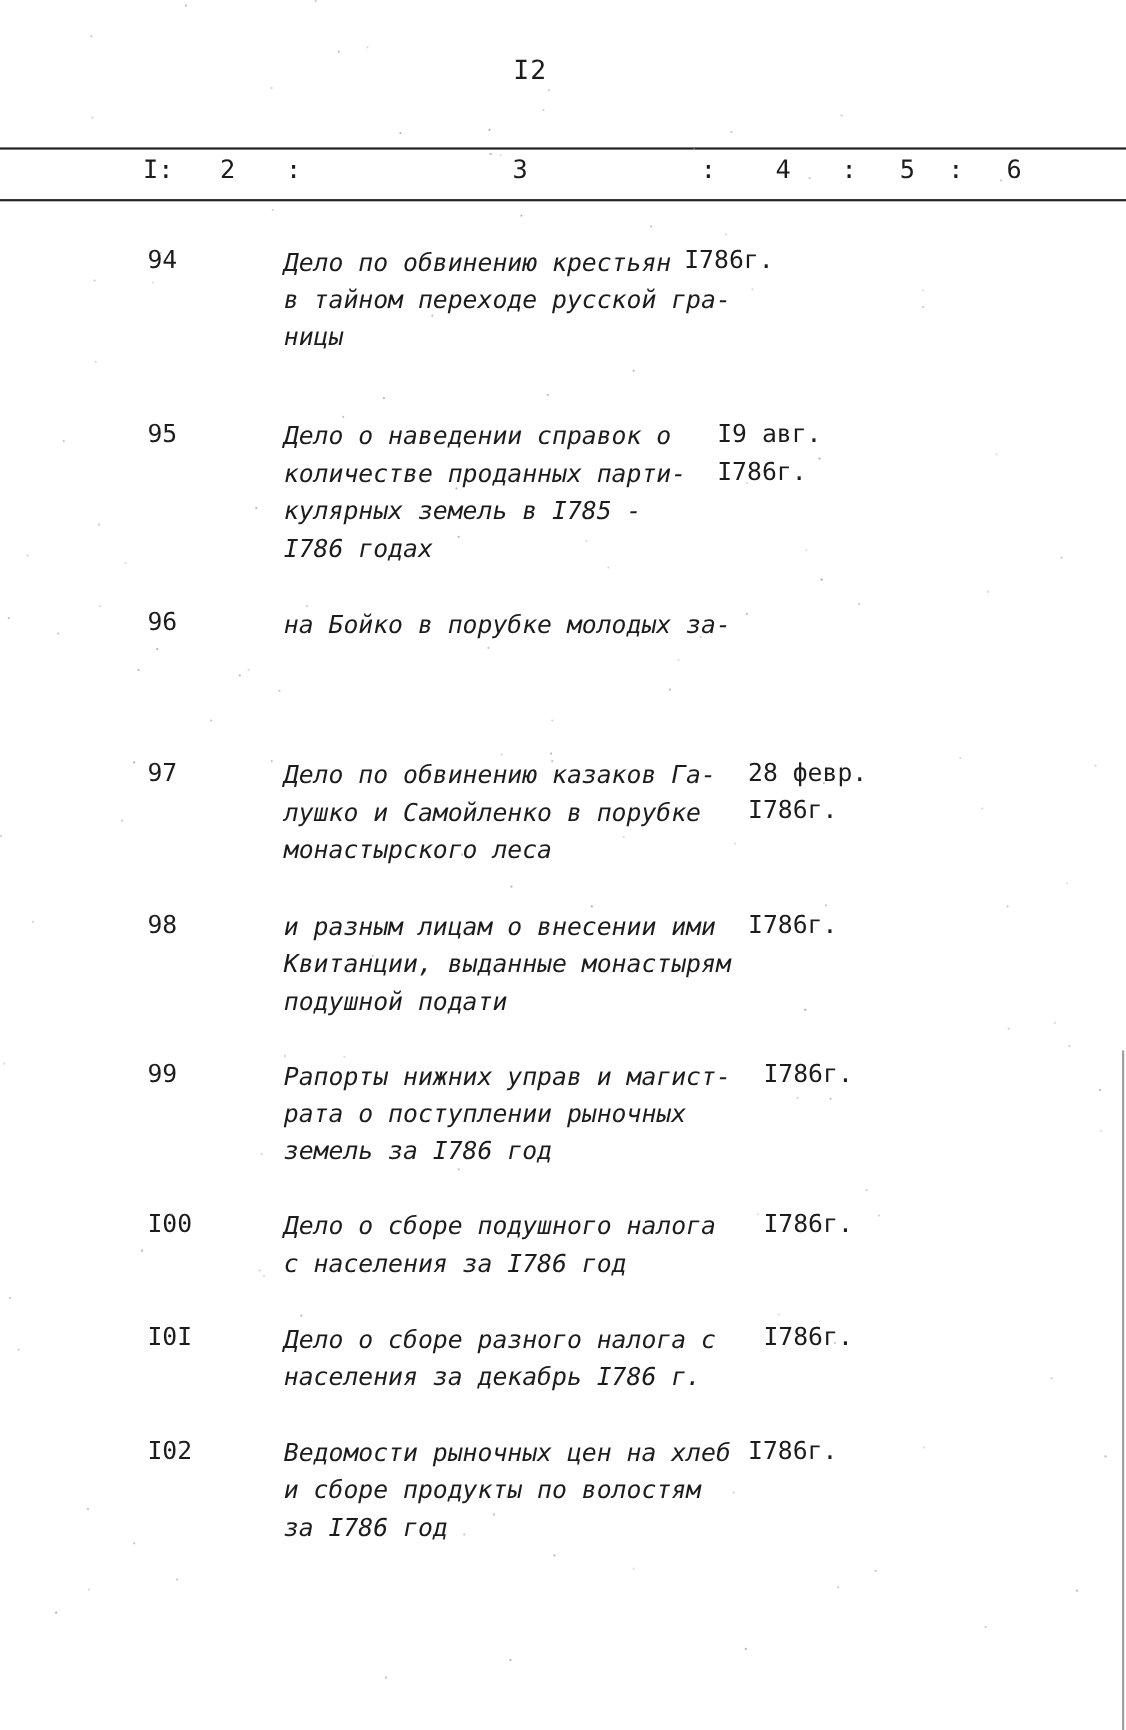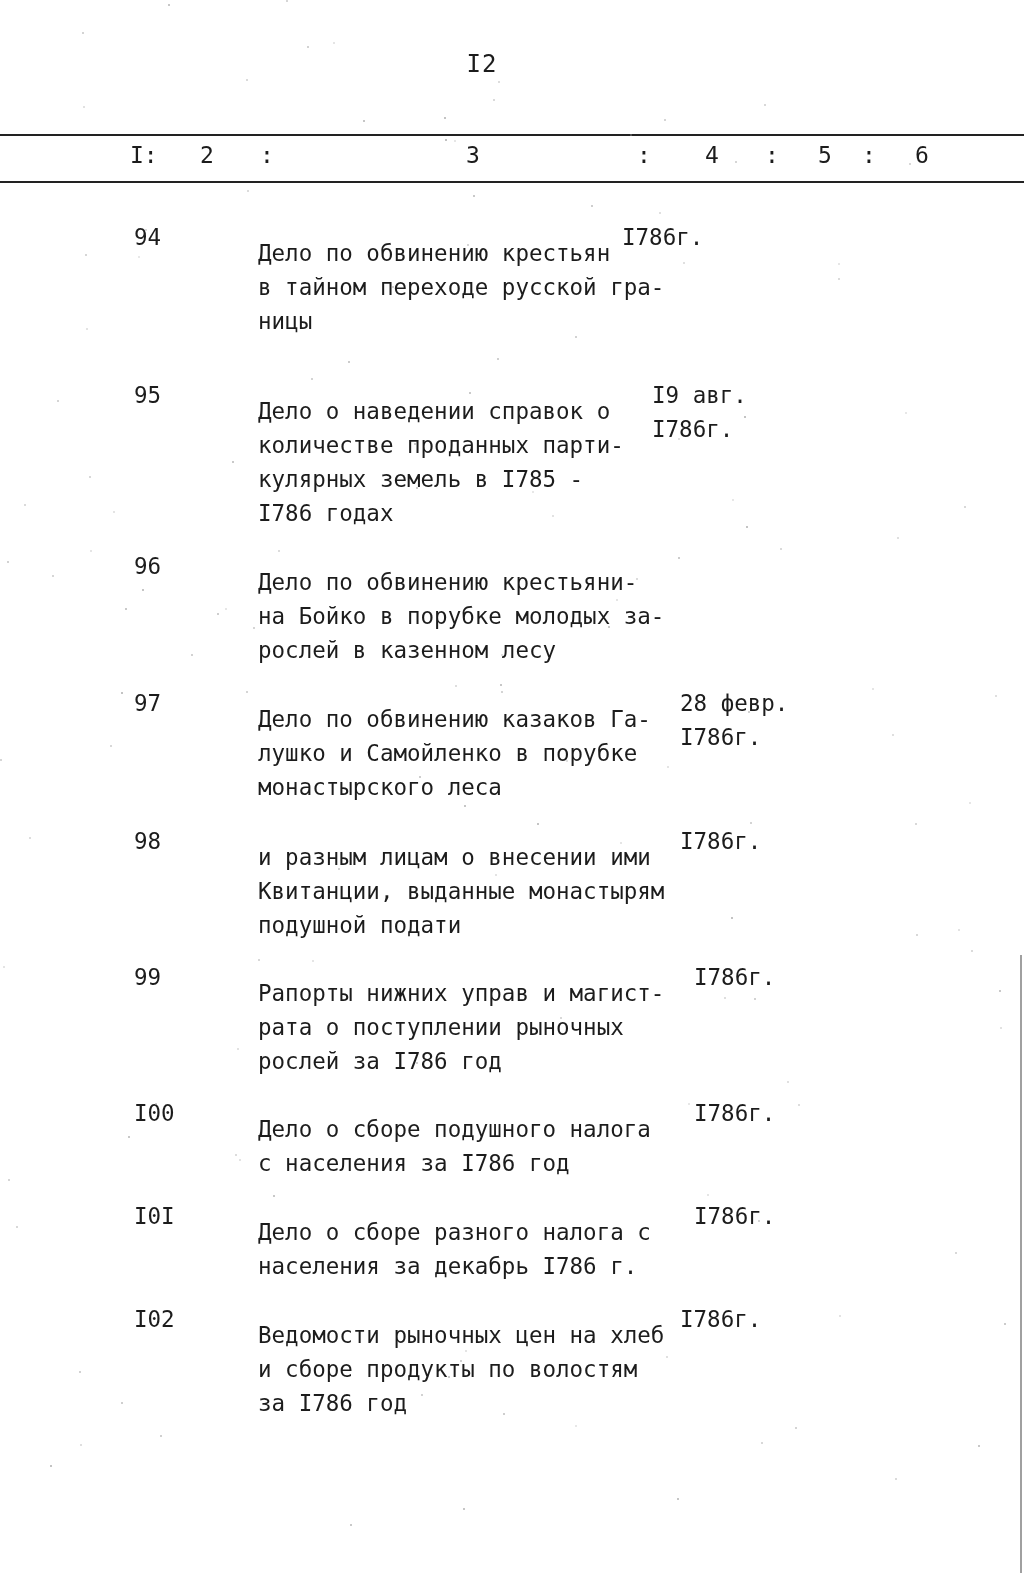--- a/index.html
+++ b/index.html
@@ -62,22 +62,23 @@
       line-height: 34px;
     }
     .entry-num {
       position: absolute;
       left: 134px;
       top: 0;
     }
     .entry-title {
       position: absolute;
       left: 258px;
-      top: 16px;
+      top: 2px;
       white-space: pre;
+      font-style: italic;
     }
     .entry-date {
       position: absolute;
       top: 0;
       white-space: pre;
     }
     .speck {
       position: absolute;
       width: 2px;
       height: 2px;
@@ -115,35 +116,35 @@
         <div class="entry-title"><div>Дело по обвинению крестьян</div><div>в тайном переходе русской гра-</div><div>ницы</div></div>
         <div class="entry-date" style="left: 622px;"><div>I786г.</div></div>
       </div>
       <div class="entry" style="top: 378px;">
         <div class="entry-num">95</div>
         <div class="entry-title"><div>Дело о наведении справок о</div><div>количестве проданных парти-</div><div>кулярных земель в I785 -</div><div>I786 годах</div></div>
         <div class="entry-date" style="left: 652px;"><div>I9 авг.</div><div>I786г.</div></div>
       </div>
       <div class="entry" style="top: 549px;">
         <div class="entry-num">96</div>
-        <div class="entry-title"><div>Дело по обвинению крестьяни-</div><div>на Бойко в порубке молодых за-</div><div>рослей в казенном лесу</div></div>
+        <div class="entry-title"><div>на Бойко в порубке молодых за-</div></div>
       </div>
       <div class="entry" style="top: 686px;">
         <div class="entry-num">97</div>
         <div class="entry-title"><div>Дело по обвинению казаков Га-</div><div>лушко и Самойленко в порубке</div><div>монастырского леса</div></div>
         <div class="entry-date" style="left: 680px;"><div>28 февр.</div><div>I786г.</div></div>
       </div>
       <div class="entry" style="top: 824px;">
         <div class="entry-num">98</div>
         <div class="entry-title"><div>и разным лицам о внесении ими</div><div>Квитанции, выданные монастырям</div><div>подушной подати</div></div>
         <div class="entry-date" style="left: 680px;"><div>I786г.</div></div>
       </div>
       <div class="entry" style="top: 960px;">
         <div class="entry-num">99</div>
-        <div class="entry-title"><div>Рапорты нижних управ и магист-</div><div>рата о поступлении рыночных</div><div>рослей за I786 год</div></div>
+        <div class="entry-title"><div>Рапорты нижних управ и магист-</div><div>рата о поступлении рыночных</div><div>земель за I786 год</div></div>
         <div class="entry-date" style="left: 694px;"><div>I786г.</div></div>
       </div>
       <div class="entry" style="top: 1096px;">
         <div class="entry-num">I00</div>
         <div class="entry-title"><div>Дело о сборе подушного налога</div><div>с населения за I786 год</div></div>
         <div class="entry-date" style="left: 694px;"><div>I786г.</div></div>
       </div>
       <div class="entry" style="top: 1199px;">
         <div class="entry-num">I0I</div>
         <div class="entry-title"><div>Дело о сборе разного налога с</div><div>населения за декабрь I786 г.</div></div>

